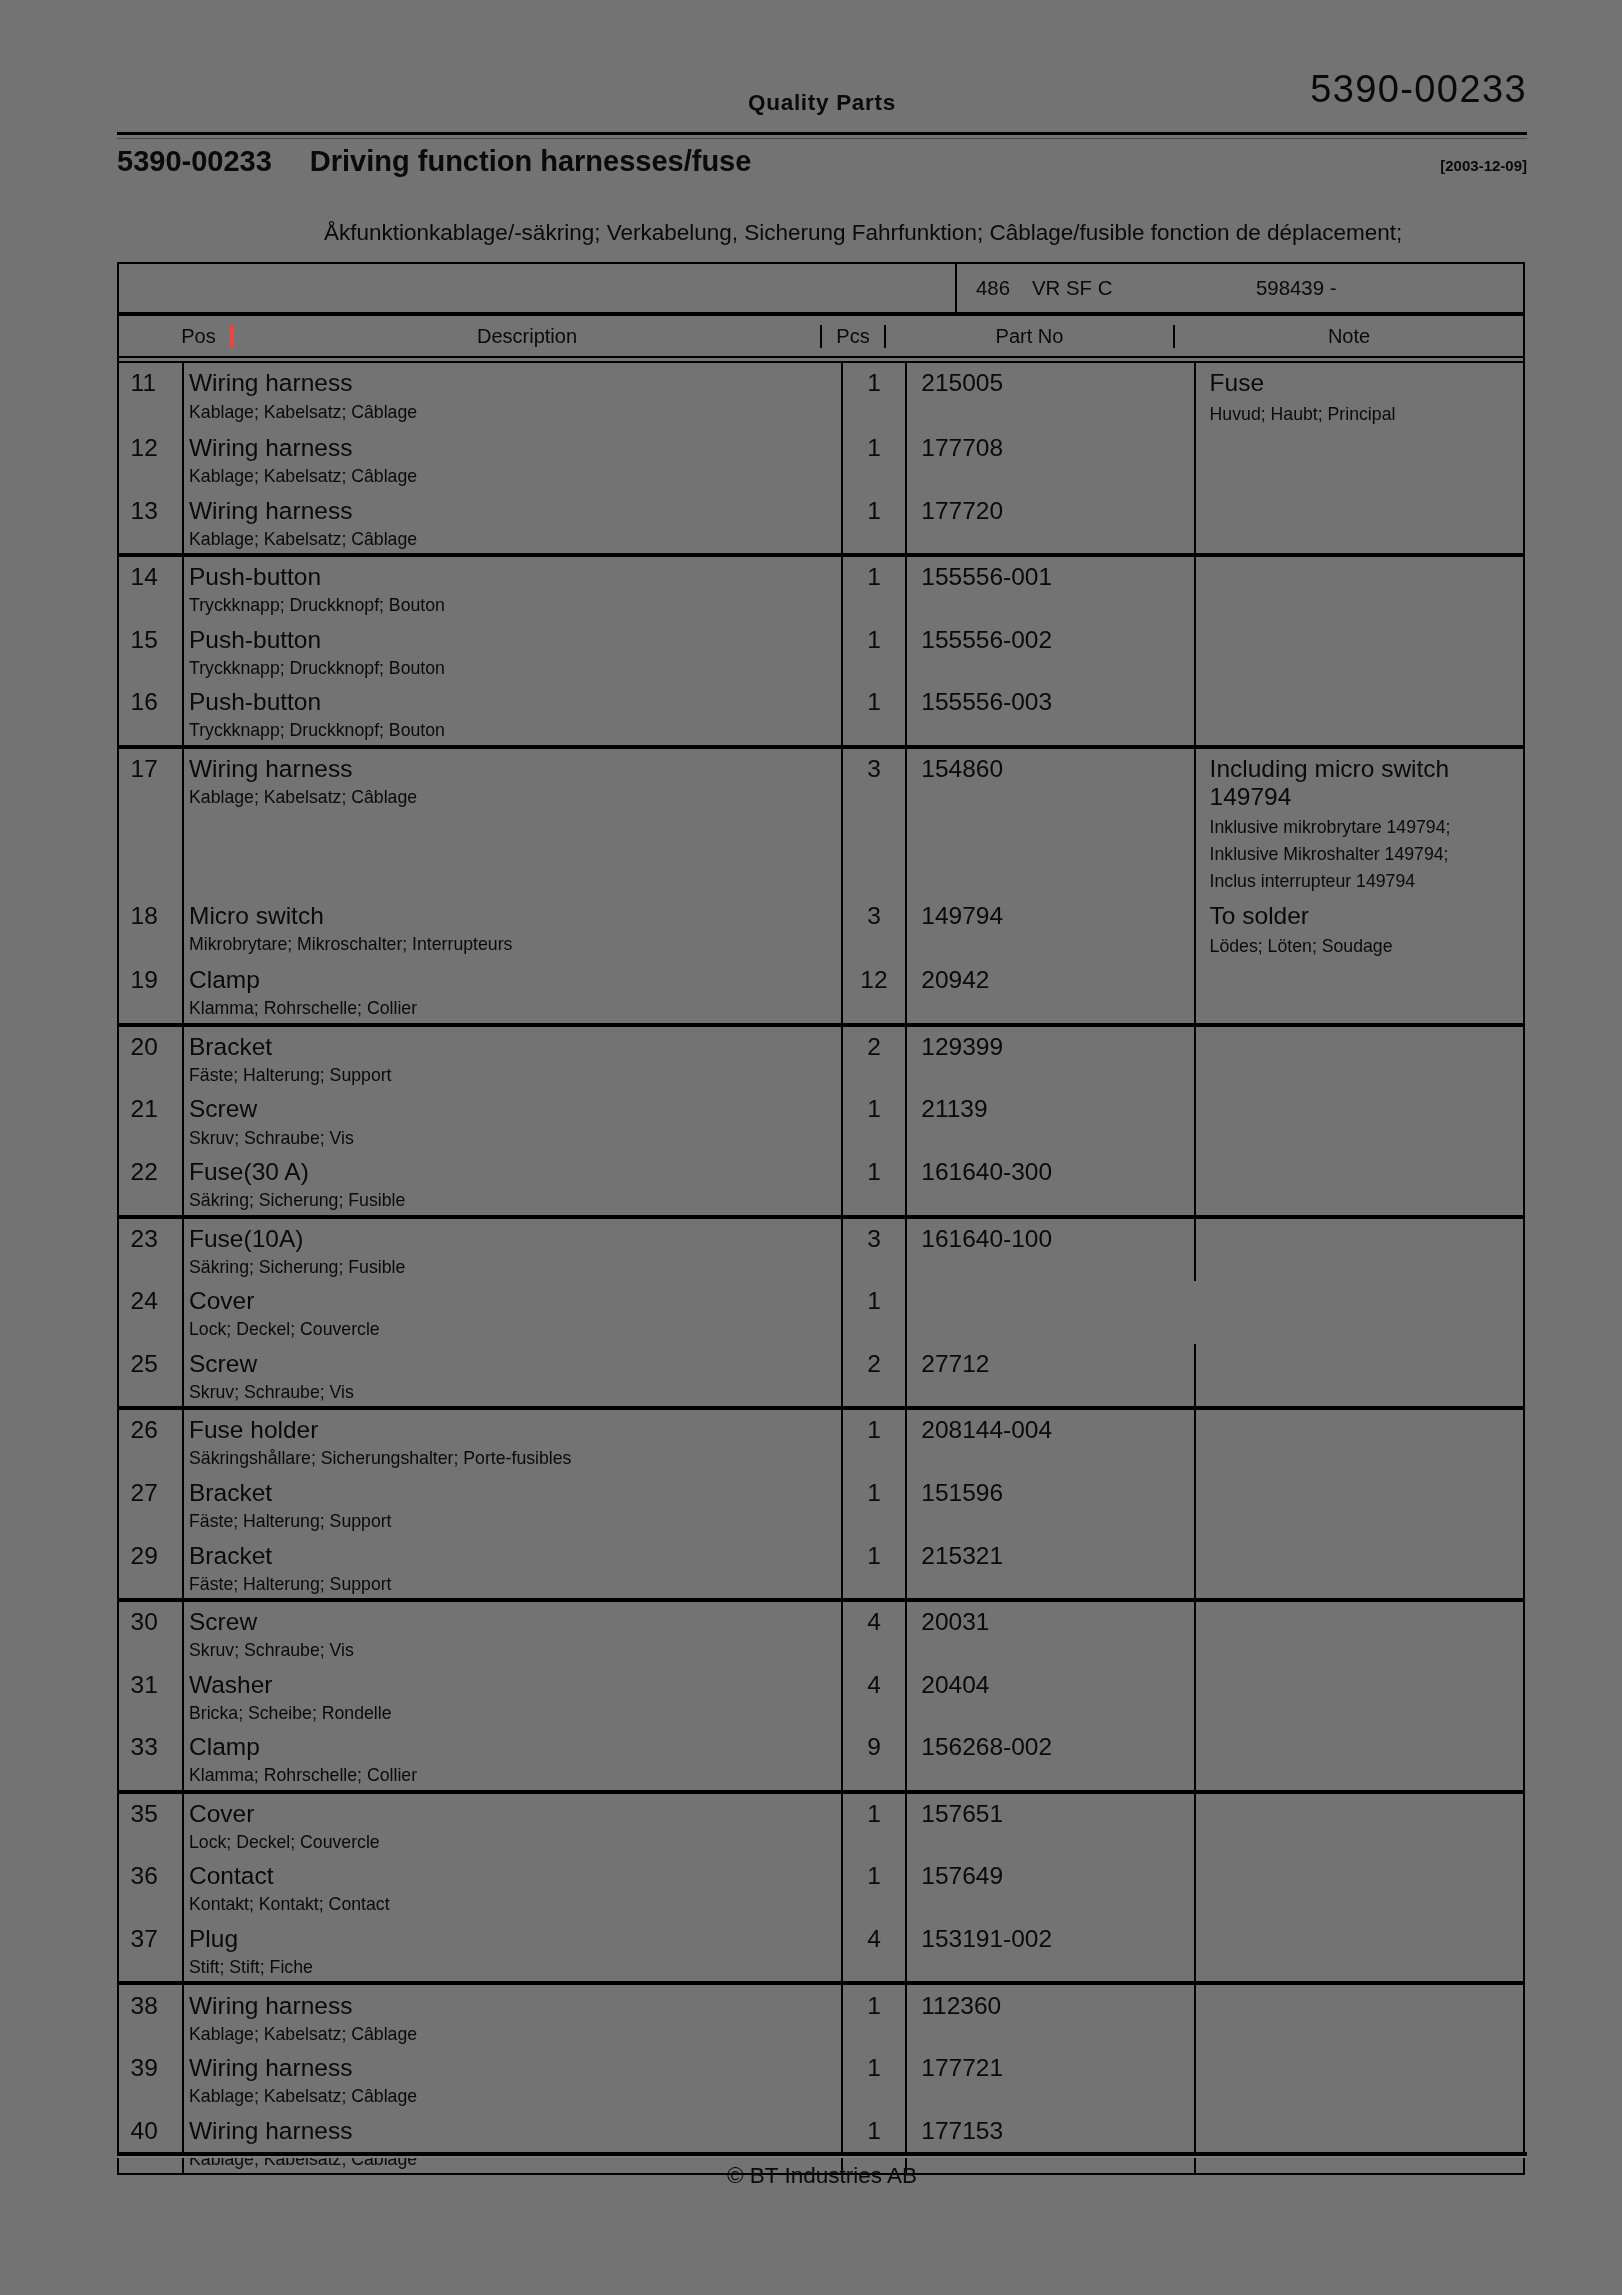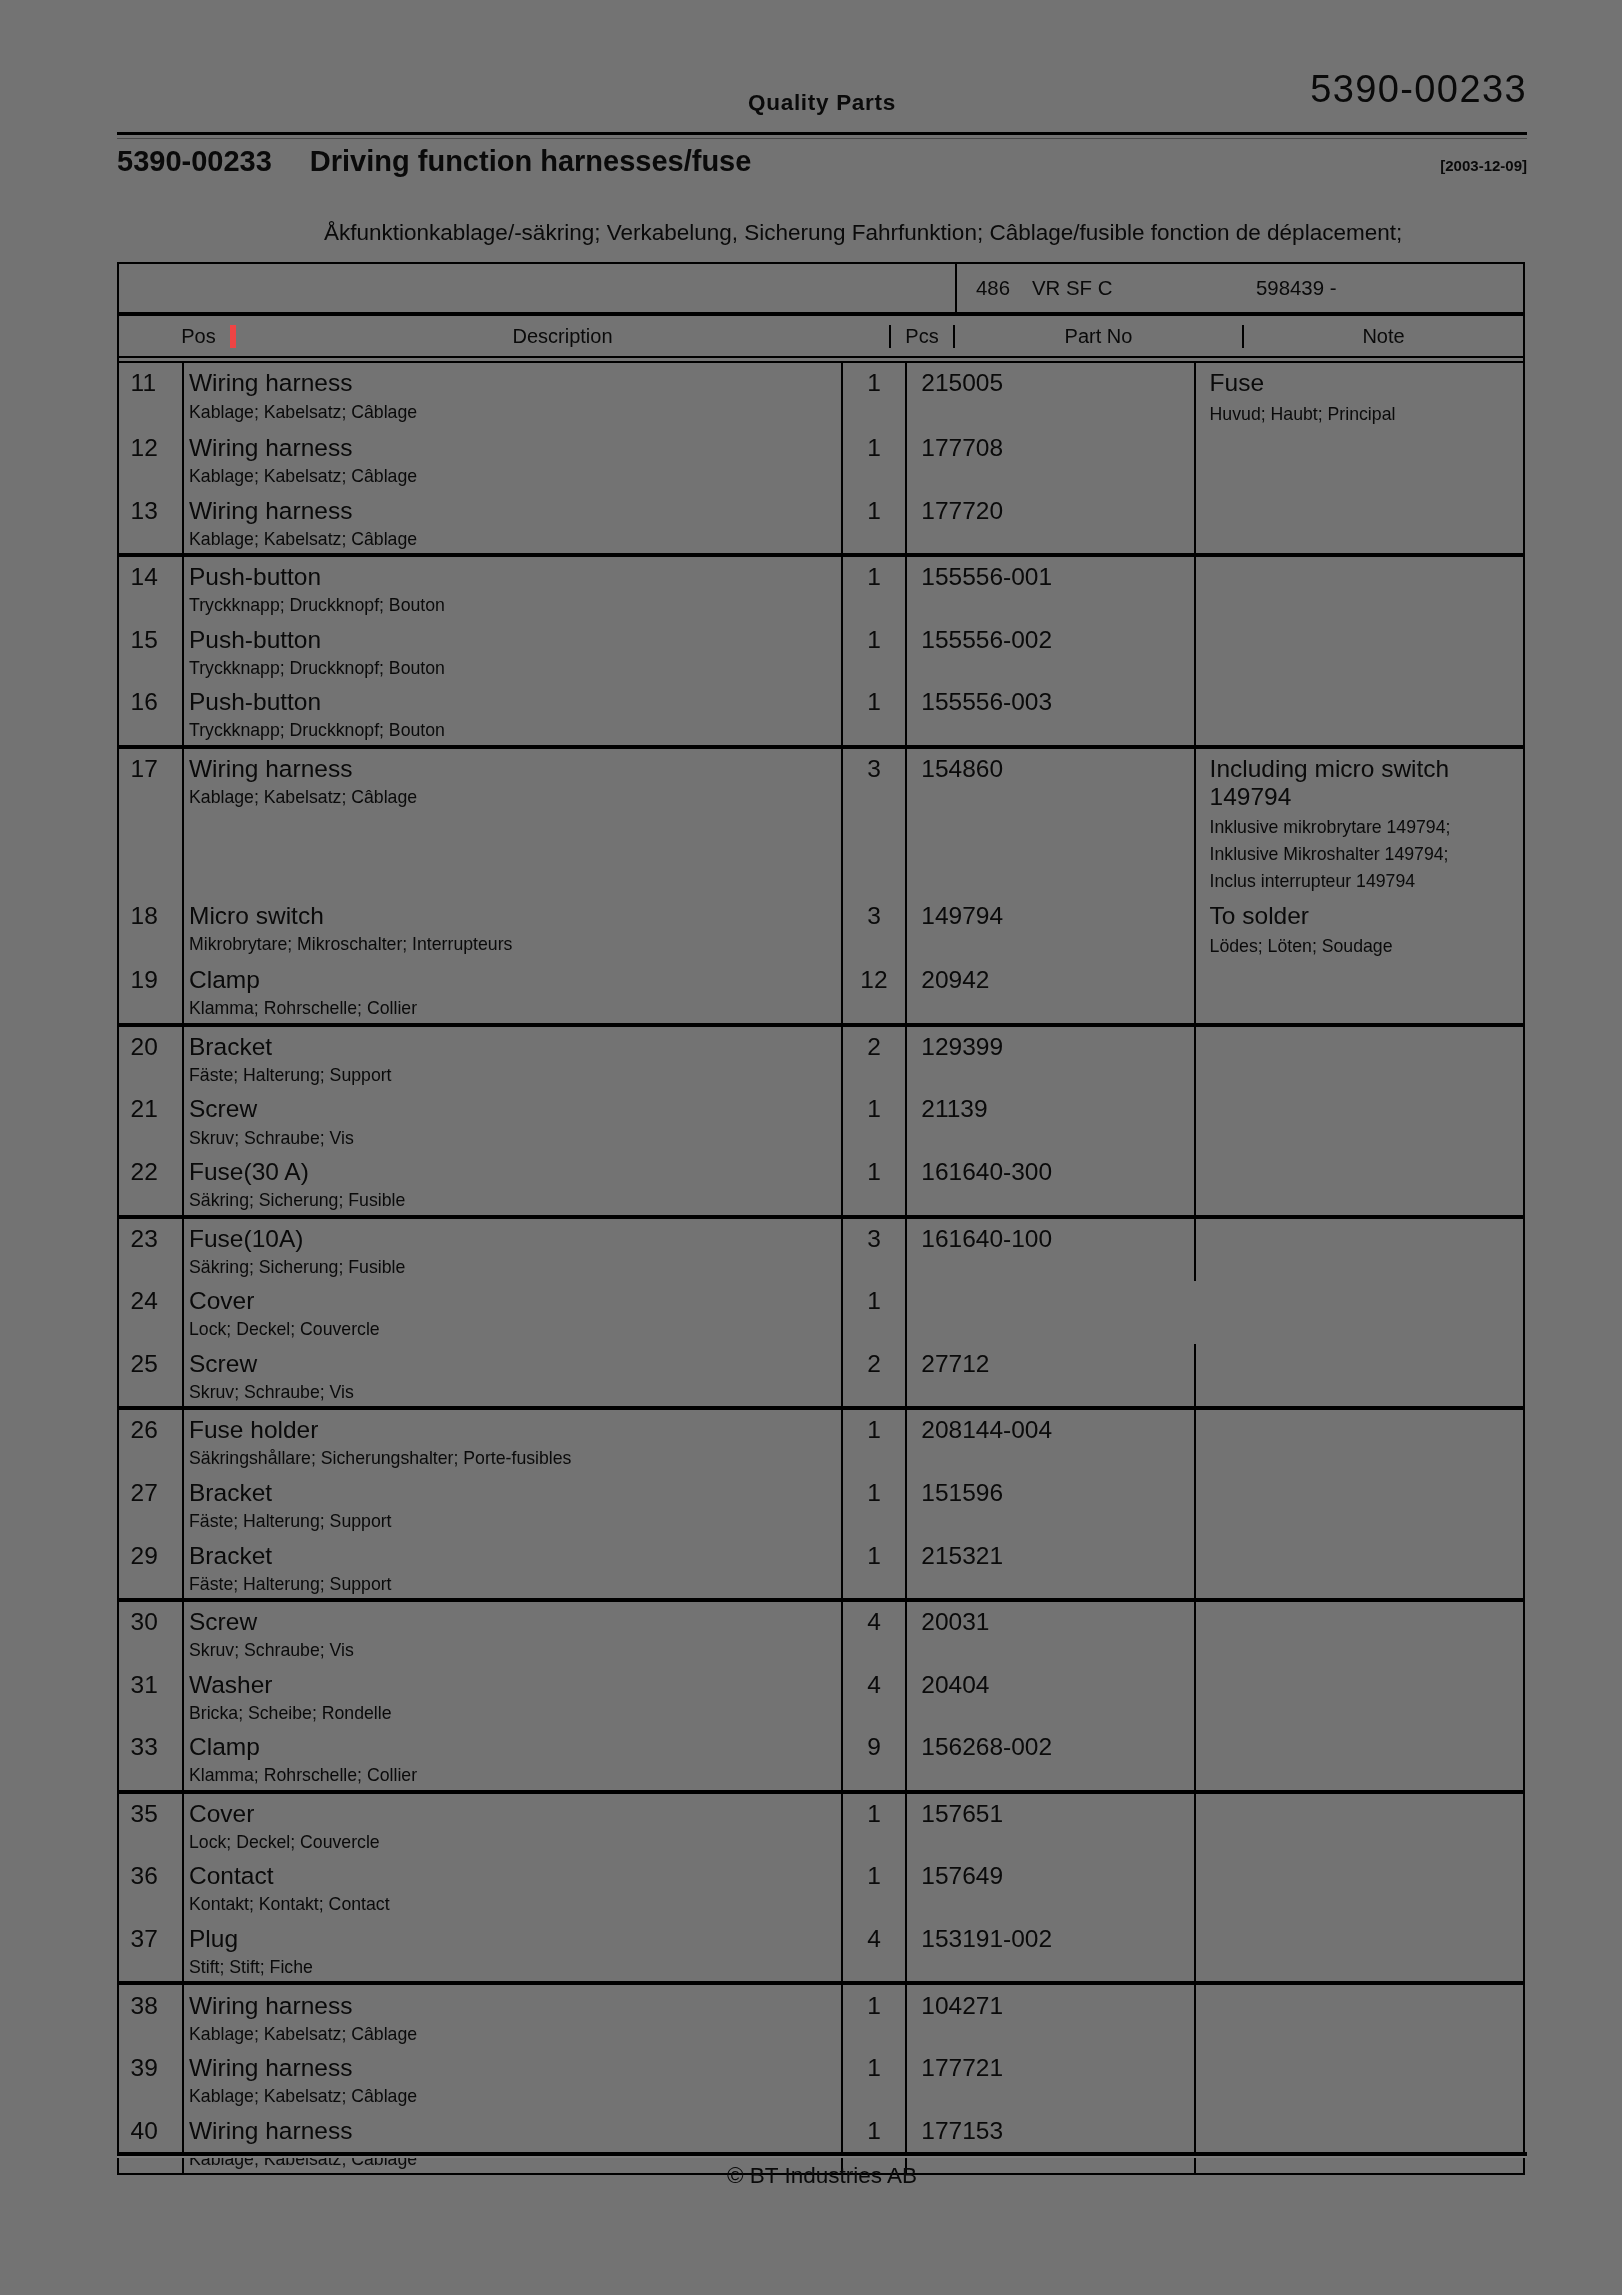--- a/index.html
+++ b/index.html
@@ -44,21 +44,21 @@
   .meta-row{position:relative;height:48px;border-bottom:4.8px solid #000;font-size:20.4px;}
   .meta-divider{position:absolute;left:836px;top:0;bottom:0;width:2px;background:#000;}
   .meta-item{position:absolute;top:50%;transform:translateY(-50%);white-space:nowrap;}
   .meta-code{left:857px;}
   .meta-model{left:913px;}
   .meta-serial{left:1137px;}
 
   .col-header{display:flex;height:40px;align-items:center;font-size:20px;border-bottom:2px solid #000;padding-left:48px;}
   .ch{box-sizing:border-box;text-align:center;}
   .ch-pos{width:63px;}
-  .ch-desc{width:659px;border-left:6px solid #ef4444;}
+  .ch-desc{width:590px;border-left:4px solid #ef4444;}
   .ch-pcs{width:64px;border-left:2px solid #000;}
   .ch-part{width:289px;border-left:2px solid #000;}
   .ch-note{flex:1;border-left:2px solid #000;}
   .double-rule{height:3.4px;border-bottom:2px solid #000;}
 
   .row{display:flex;min-height:59px;}
   .row.sep{border-top:4.1px solid #000;}
   .cell{box-sizing:border-box;padding-top:6.1px;padding-bottom:3.4px;}
   .c-pos{width:63px;padding-left:11.6px;}
   .c-desc{width:659px;border-left:2px solid #000;padding-left:5px;padding-right:6.8px;}
@@ -603,21 +603,21 @@
       <div class="main">38</div>
     </div>
     <div class="cell c-desc">
       <div class="main">Wiring harness</div>
       <div class="sub">Kablage; Kabelsatz; Câblage</div>
     </div>
     <div class="cell c-pcs">
       <div class="main">1</div>
     </div>
     <div class="cell c-part">
-      <div class="main">104271</div>
+      <div class="main">112360</div>
     </div>
     <div class="cell c-note">
       <div class="main"></div>
       <div class="note-subs"></div>
     </div>
   </div>
 
   <div class="row">
     <div class="cell c-pos">
       <div class="main">39</div>

